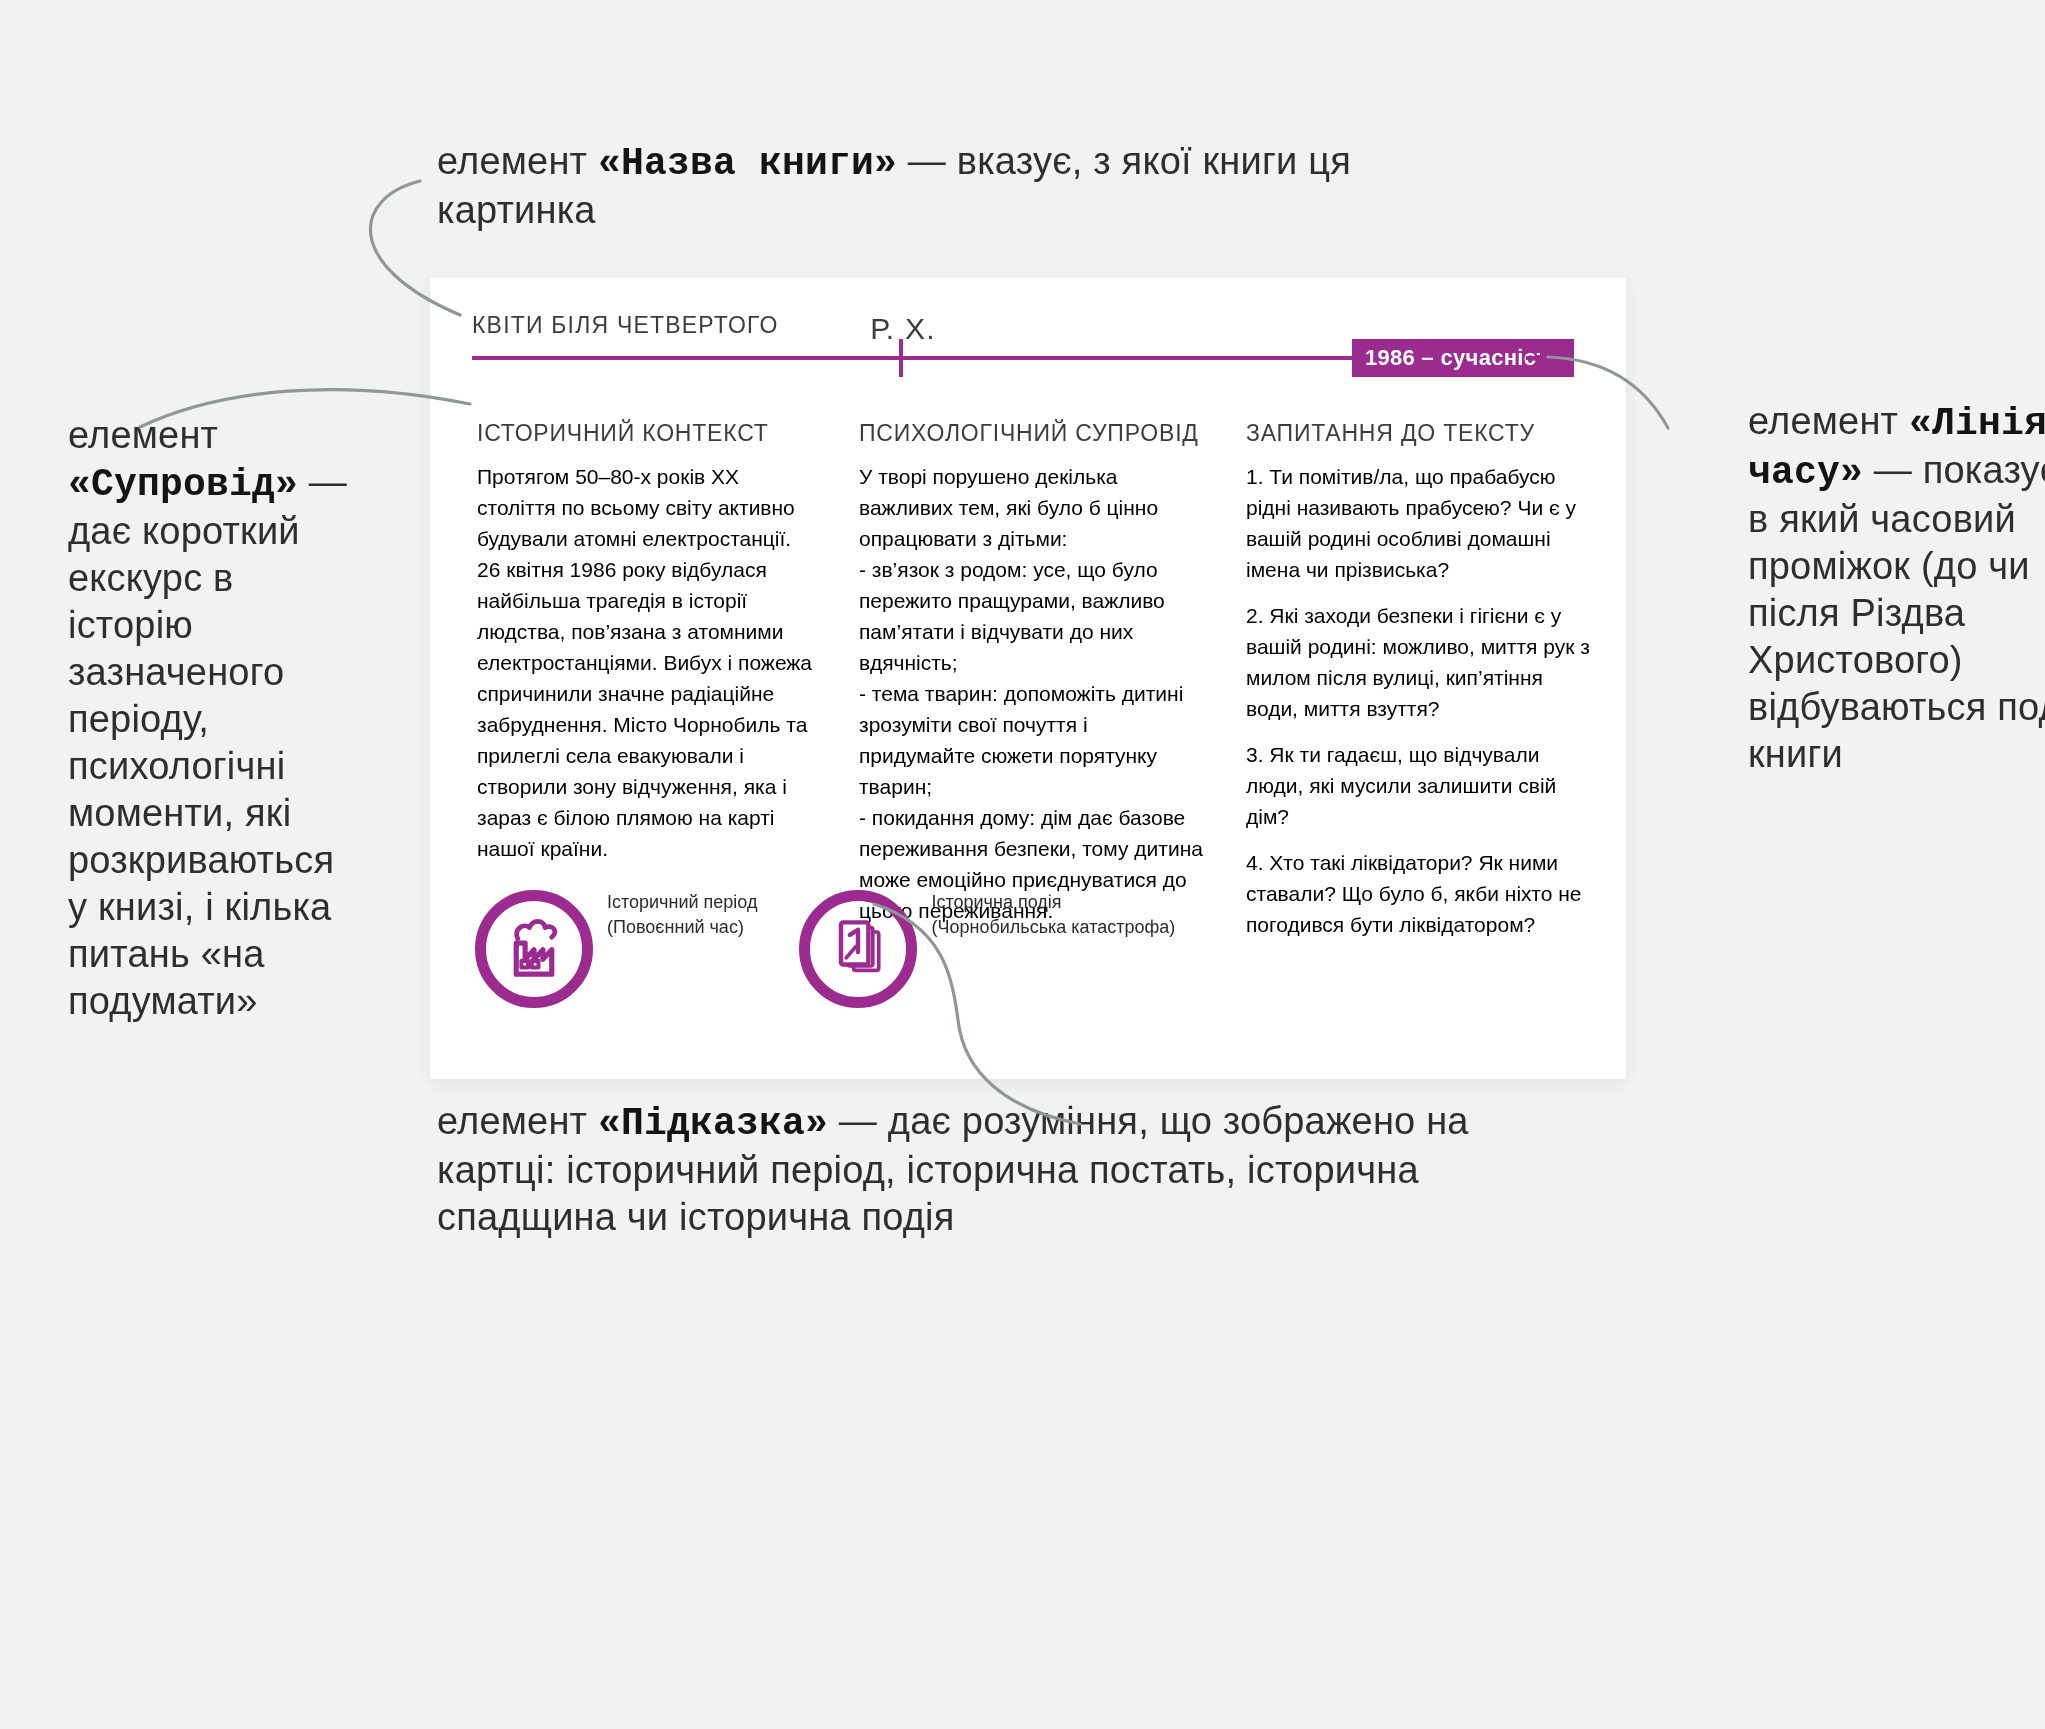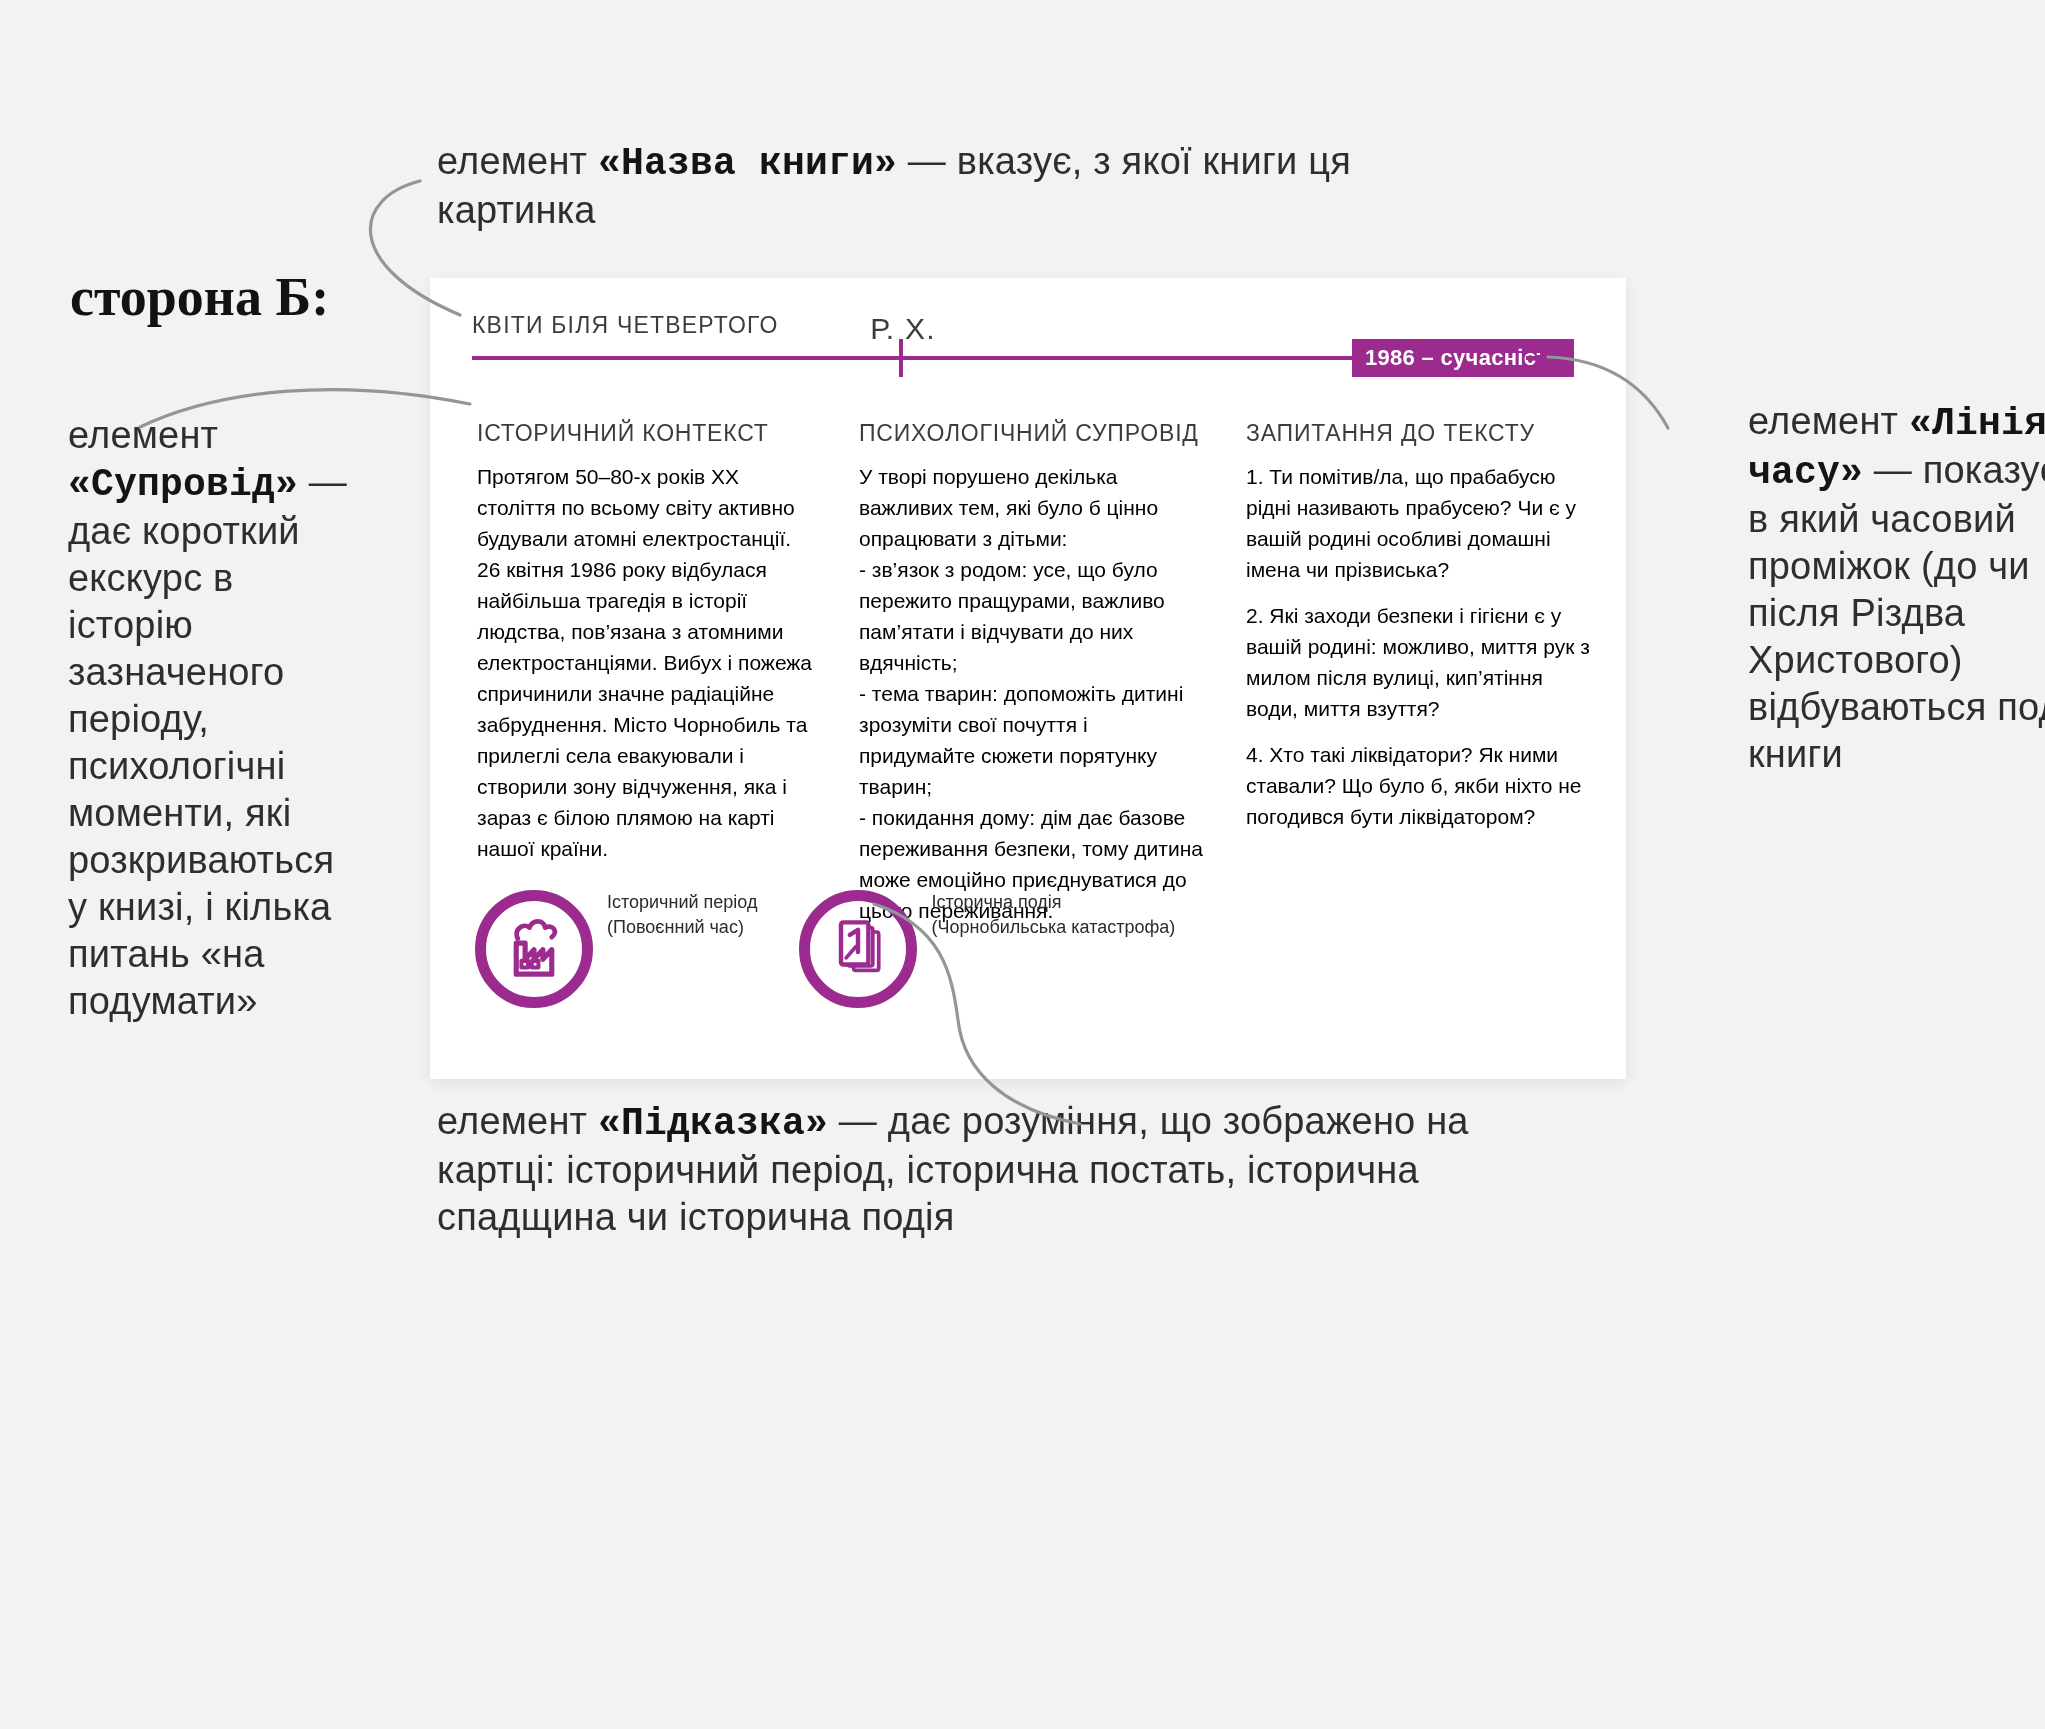--- a/index.html
+++ b/index.html
@@ -95,21 +95,20 @@
 
   <svg class="overlay" width="2045" height="1729" viewBox="0 0 2045 1729">
     <g fill="none" stroke="#8f9894" stroke-width="3.2" stroke-linecap="round">
       <path d="M 420 181 C 352 198, 344 266, 460 315"></path>
       <path d="M 140 427 C 222 388, 342 378, 470 404"></path>
       <path d="M 1548 357 C 1604 359, 1644 384, 1668 428"></path>
       <path d="M 874 904 C 942 926, 952 974, 958 1020 C 964 1074, 1008 1110, 1080 1124"></path>
     </g>
   </svg>
 
-  <div class="side-label">сторона Б:</div>
 
   <div class="ann ann-top">
     <span>елемент </span><span class="emph">«Назва книги»</span><span> — вказує, з якої книги ця картинка</span>
   </div>
 
   <div class="ann ann-left">
     <span>елемент </span><span class="emph">«Супровід»</span><span> — дає короткий екскурс в історію зазначеного періоду, психологічні моменти, які розкриваються у книзі, і кілька питань «на подумати»</span>
   </div>
 
   <div class="ann ann-right">
@@ -143,20 +142,21 @@
         <p>У творі порушено декілька важливих тем, які було б цінно опрацювати з дітьми:</p>
         <p>- зв’язок з родом: усе, що було пережито пращурами, важливо пам’ятати і відчувати до них вдячність;</p>
         <p>- тема тварин: допоможіть дитині зрозуміти свої почуття і придумайте сюжети порятунку тварин;</p>
         <p>- покидання дому: дім дає базове переживання безпеки, тому дитина може емоційно приєднуватися до цього переживання.</p>
       </div>
 
       <div class="col questions">
         <h3>ЗАПИТАННЯ ДО ТЕКСТУ</h3>
         <p>1. Ти помітив/ла, що прабабусю рідні називають прабусею? Чи є у вашій родині особливі домашні імена чи прізвиська?</p>
         <p>2. Які заходи безпеки і гігієни є у вашій родині: можливо, миття рук з милом після вулиці, кип’ятіння води, миття взуття?</p>
+        <p>3. Як ти гадаєш, що відчували люди, які мусили залишити свій дім?</p>
         <p>4. Хто такі ліквідатори? Як ними ставали? Що було б, якби ніхто не погодився бути ліквідатором?</p>
       </div>
     </div>
 
     <div class="legend">
 
       <div class="legend-item">
         <div class="legend-circle">
           <svg width="74" height="74" viewBox="0 0 100 100" fill="none" stroke="#9c2b8f" stroke-linejoin="round" stroke-linecap="round">
             <path stroke-width="7" d="M 26 84 L 26 42 L 38 42 L 38 64 L 50 51 L 50 64 L 62 51 L 62 64 L 74 51 L 74 84 Z"></path>

